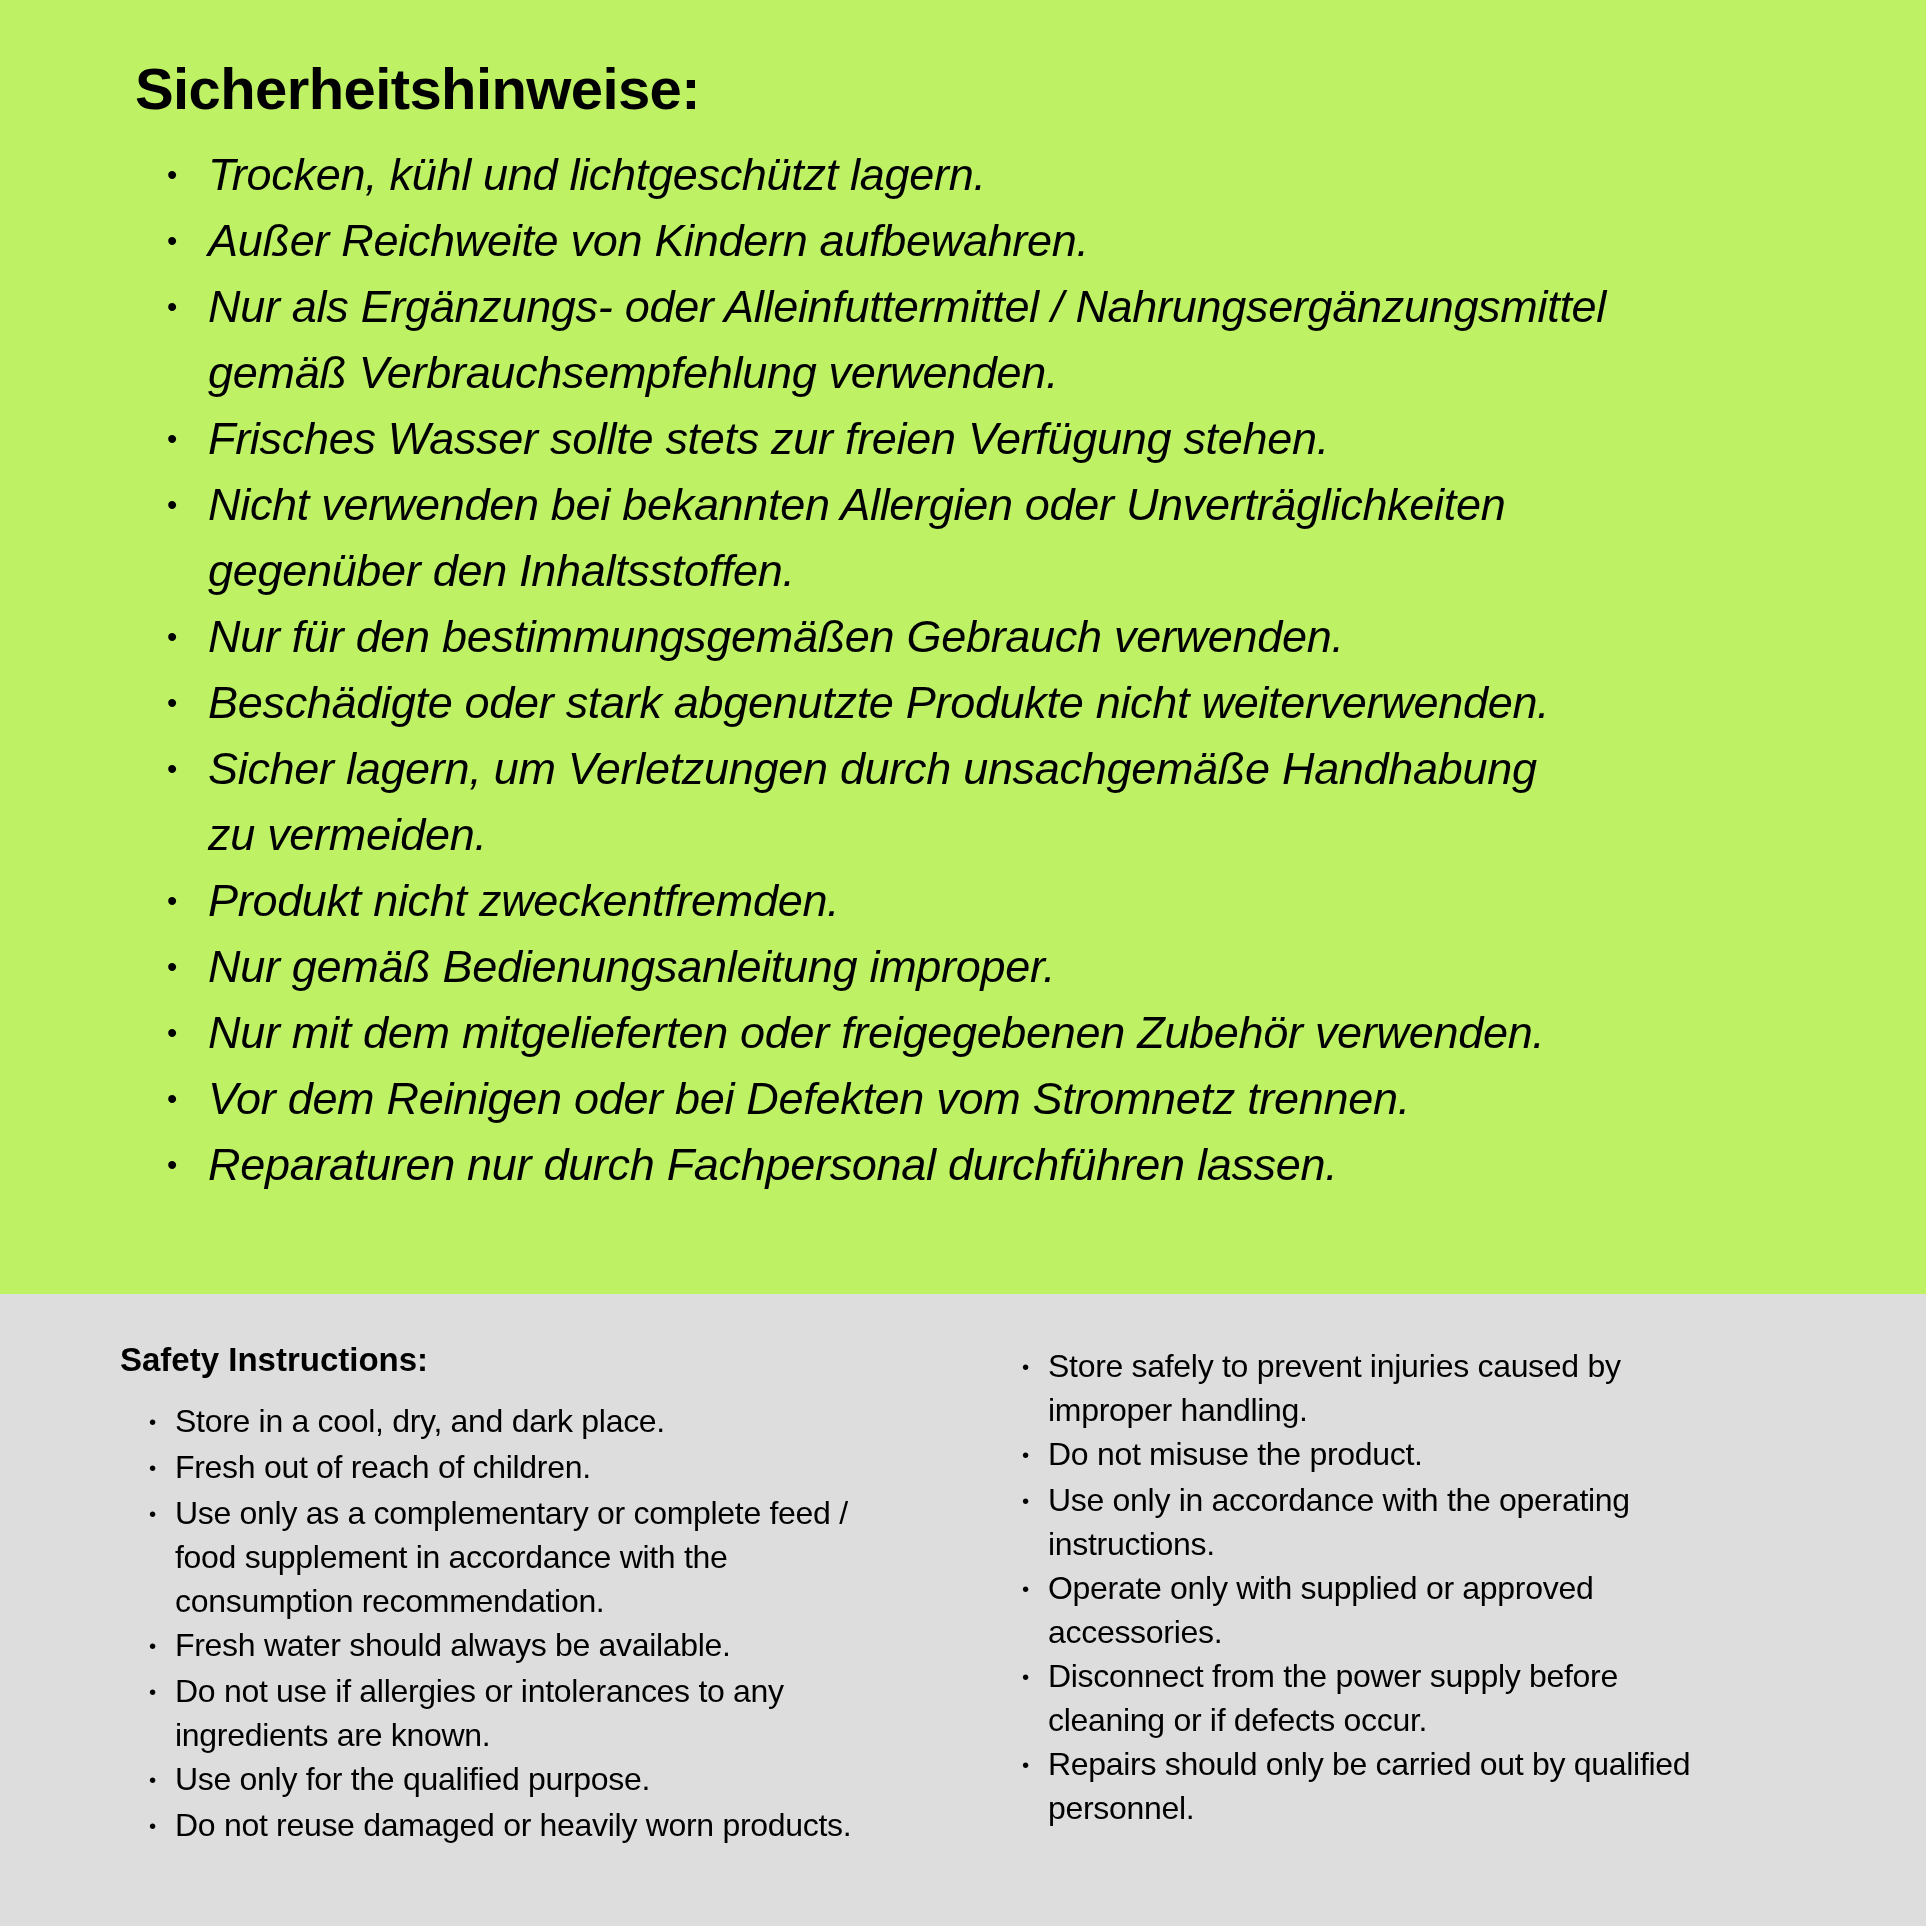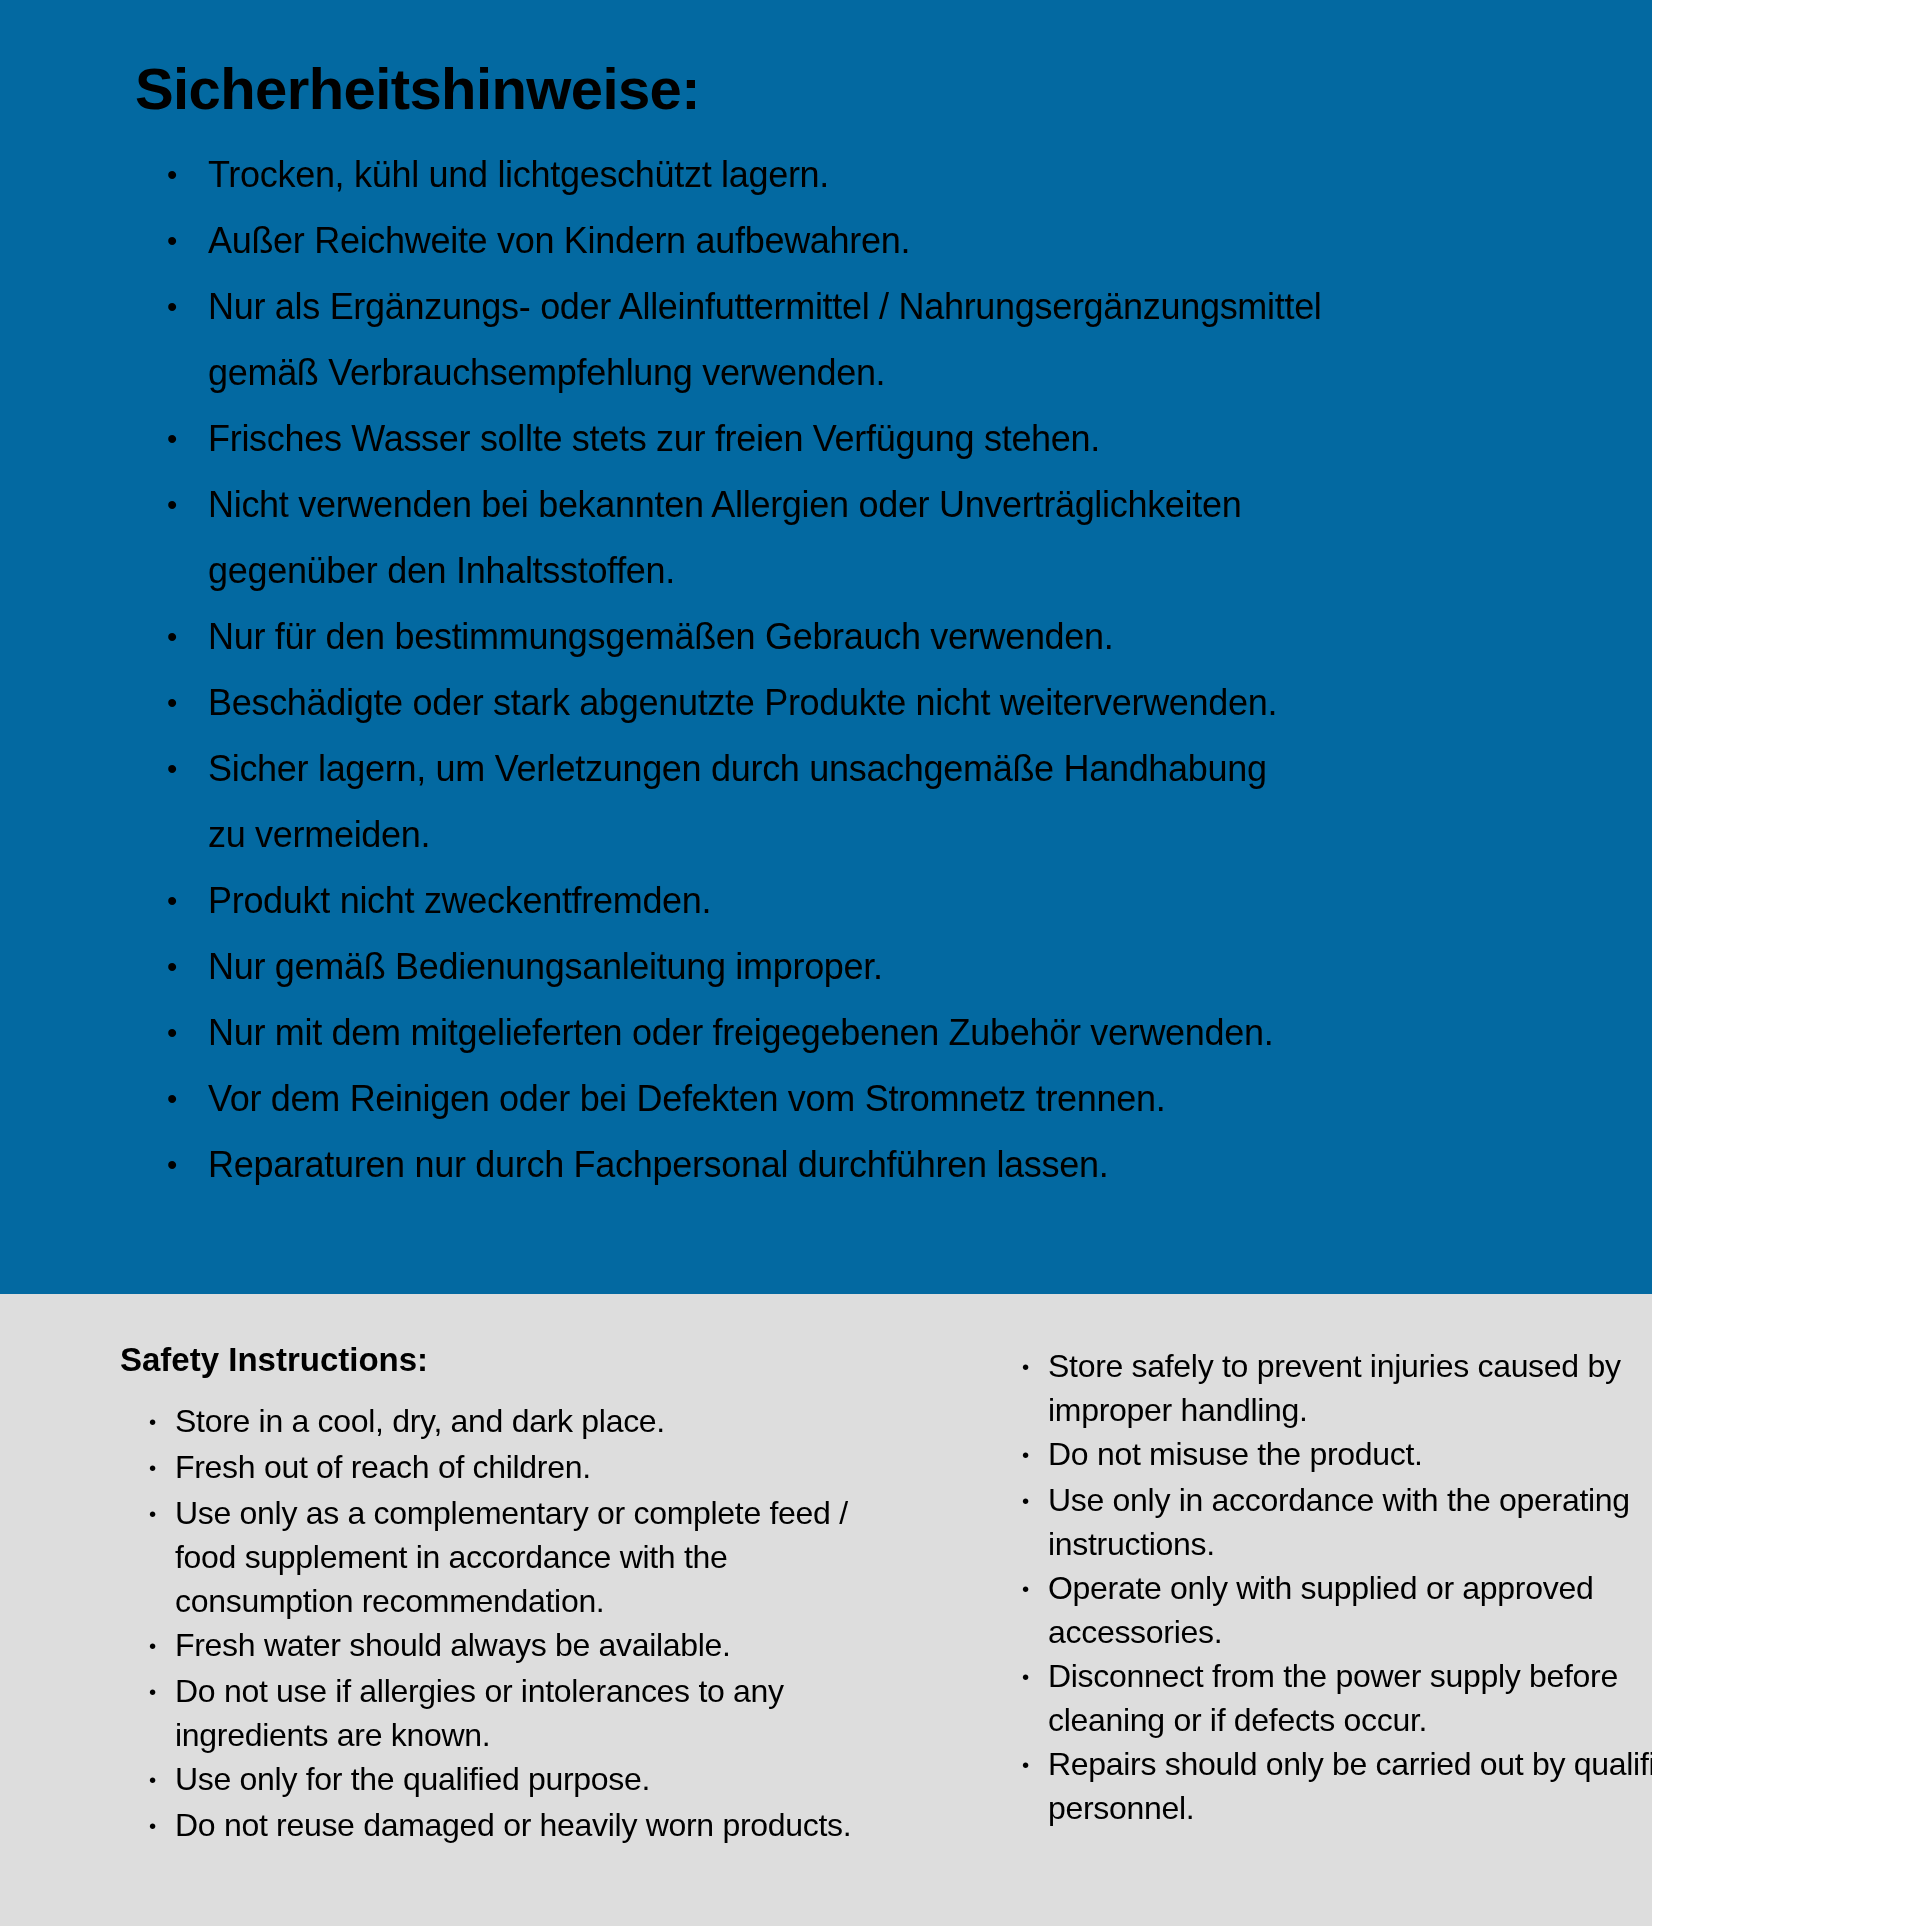--- a/index.html
+++ b/index.html
@@ -4,23 +4,23 @@
 <style>
   * { margin: 0; padding: 0; box-sizing: border-box; }
   html, body { width: 1926px; height: 1926px; }
   body {
     background: #ffffff;
     font-family: "Liberation Sans", "DejaVu Sans", sans-serif;
     color: #000000;
   }
   .canvas {
     position: relative;
-    width: 1652px;
+    width: 1926px;
     height: 1926px;
-    background: #0369a1;
+    background: #bef264;
     overflow: hidden;
   }
 
   
   .de-title {
     position: absolute;
     left: 135px;
     top: 55px;
     font-size: 58px;
     font-weight: 700;
@@ -34,24 +34,25 @@
     width: 1695px;
   }
   .item { display: flex; align-items: flex-start; }
   .de-list .bullet {
     flex: 0 0 41px;
     font-size: 29.5px;
     line-height: 66px;
   }
   .de-list .txt {
     flex: 1 1 auto;
-    font-size: 36px;
+    font-size: 45px;
     line-height: 66px;
     letter-spacing: -0.3px;
     white-space: pre-line;
+    font-style: italic;
   }
 
   
   .en-section {
     position: absolute;
     left: 0;
     top: 1294px;
     width: 1926px;
     height: 632px;
     background: #dddddd;

